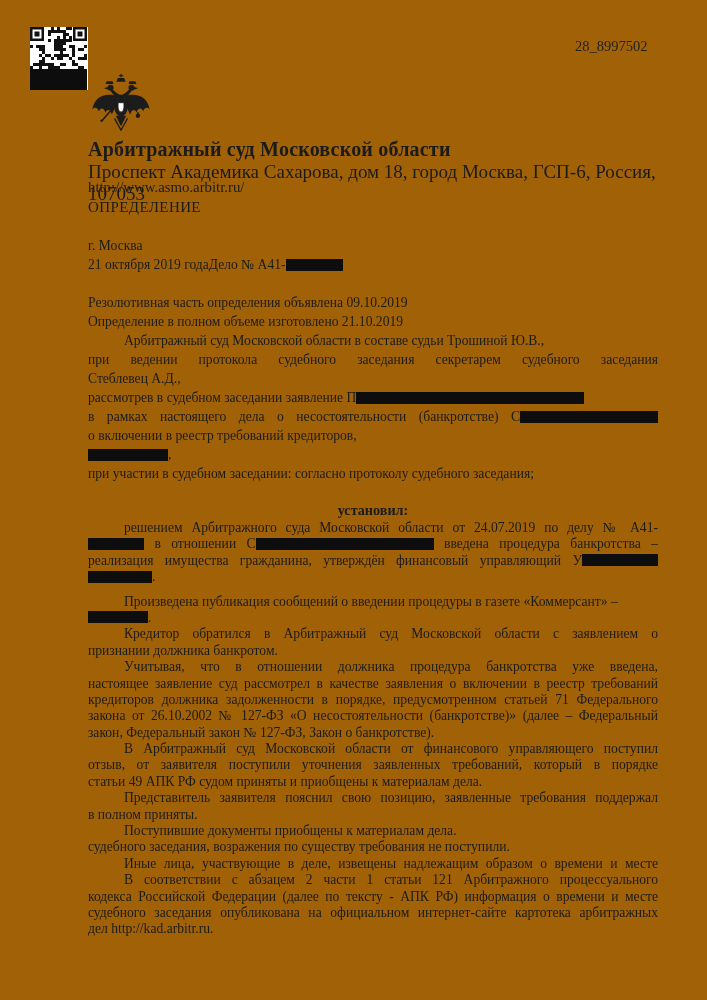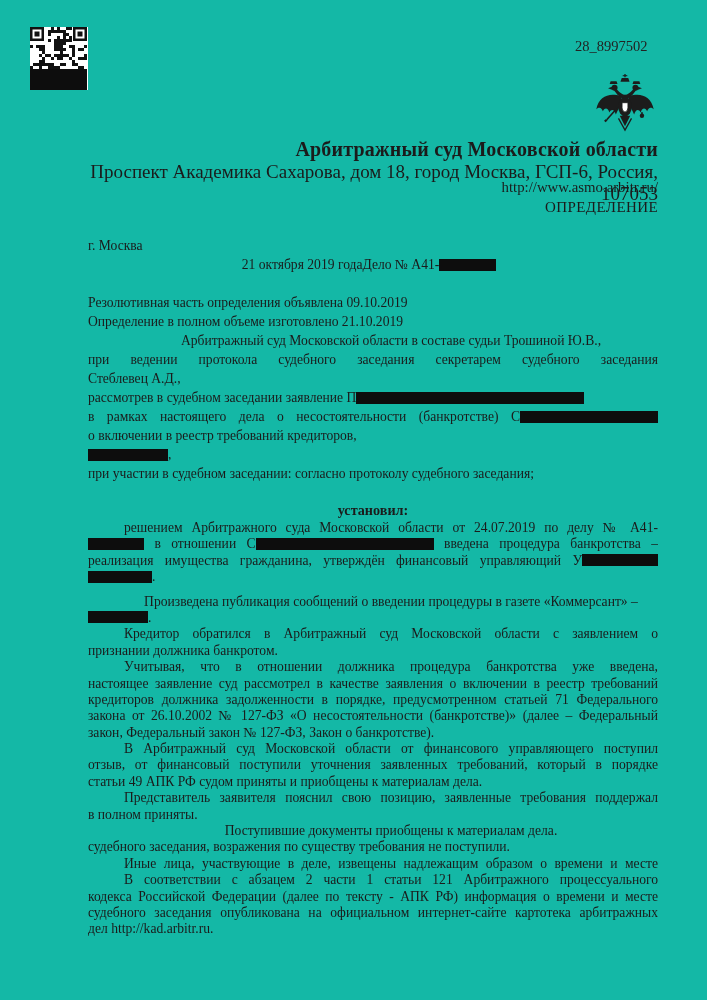--- a/index.html
+++ b/index.html
@@ -1,44 +1,44 @@
 <!DOCTYPE html>
 <html><head>
 <meta charset="utf-8">
 <style>
   html,body{margin:0;padding:0;background:#e8e8e8;}
   .page{
     position:relative;
     width:707px;height:1000px;
     margin:0 auto;
-    background:#14b8a6;
+    background:#a16207;
     font-family:"Liberation Serif","DejaVu Serif",serif;
     color:#1b1b1b;
     overflow:hidden;
     -webkit-font-smoothing:antialiased;
   }
   
   .qr{position:absolute;left:30px;top:27px;width:58px;height:63px;}
   .docnum{position:absolute;left:575px;top:38px;font-size:14.5px;color:#222;}
   
-  .hcol{position:absolute;left:88px;width:570px;text-align:right;}
+  .hcol{position:absolute;left:88px;width:570px;text-align:left;}
   .emblem{top:74px;}
   .court-name{top:138px;font-weight:bold;font-size:20px;letter-spacing:.2px;}
   .court-addr{top:161px;font-size:19px;}
   .court-url{top:179px;font-size:14.8px;}
   .doc-type{top:199px;font-weight:normal;font-size:15px;letter-spacing:.4px;}
   .doc-subtitle{top:215px;font-weight:bold;font-size:14.8px;}
   
   .content{position:absolute;left:88px;top:236px;width:570px;font-size:13.6px;}
   .iline{height:19px;line-height:19px;overflow:hidden;}
   .bline{height:16.4px;line-height:16.4px;overflow:hidden;}
   .heading{height:19px;line-height:19px;text-align:center;font-weight:bold;font-size:14.2px;margin-top:18px;}
-  .indent{text-indent:36px;text-align:center;}
+  .indent{text-indent:36px;}
   .spread{text-align:justify;text-align-last:justify;}
-  .split{display:flex;justify-content:center;}
+  .split{display:flex;justify-content:flex-start;}
   .split .rgt{padding-right:8px;}
   .bar{display:inline-block;height:12px;background:#0d0d0d;vertical-align:-1.5px;}
   .blank{}
 </style>
 </head>
 <body>
 
 <div class="page">
 
   <div class="qr">
@@ -228,21 +228,21 @@
         <div class="bline indent" style="margin-top: 8px;"><span>Произведена публикация сообщений о введении процедуры в газете «Коммерсант» –</span></div>
         <div class="bline"><span class="bar" style="width: 60px;"></span><span>.</span></div>
         <div class="bline indent spread"><span>Кредитор обратился в Арбитражный суд Московской области с заявлением о</span></div>
         <div class="bline"><span>признании должника банкротом.</span></div>
         <div class="bline indent spread"><span>Учитывая, что в отношении должника процедура банкротства уже введена,</span></div>
         <div class="bline spread"><span>настоящее заявление суд рассмотрел в качестве заявления о включении в реестр требований</span></div>
         <div class="bline spread"><span>кредиторов должника задолженности в порядке, предусмотренном статьей 71 Федерального</span></div>
         <div class="bline spread"><span>закона от 26.10.2002 № 127-ФЗ «О несостоятельности (банкротстве)» (далее – Федеральный</span></div>
         <div class="bline"><span>закон, Федеральный закон № 127-ФЗ, Закон о банкротстве).</span></div>
         <div class="bline indent spread"><span>В Арбитражный суд Московской области от финансового управляющего поступил</span></div>
-        <div class="bline spread"><span>отзыв, от финансовый поступили уточнения заявленных требований, который в порядке</span></div>
+        <div class="bline spread"><span>отзыв, от заявителя поступили уточнения заявленных требований, который в порядке</span></div>
         <div class="bline"><span>статьи 49 АПК РФ судом приняты и приобщены к материалам дела.</span></div>
         <div class="bline indent spread"><span>Представитель заявителя пояснил свою позицию, заявленные требования поддержал</span></div>
         <div class="bline"><span>в полном приняты.</span></div>
         <div class="bline indent"><span>Поступившие документы приобщены к материалам дела.</span></div>
         <div class="bline"><span>судебного заседания, возражения по существу требования не поступили.</span></div>
         <div class="bline indent spread"><span>Иные лица, участвующие в деле, извещены надлежащим образом о времени и месте</span></div>
         <div class="bline indent spread"><span>В соответствии с абзацем 2 части 1 статьи 121 Арбитражного процессуального</span></div>
         <div class="bline spread"><span>кодекса Российской Федерации (далее по тексту - АПК РФ) информация о времени и месте</span></div>
         <div class="bline spread"><span>судебного заседания опубликована на официальном интернет-сайте картотека арбитражных</span></div>
         <div class="bline"><span>дел http://kad.arbitr.ru.</span></div>

